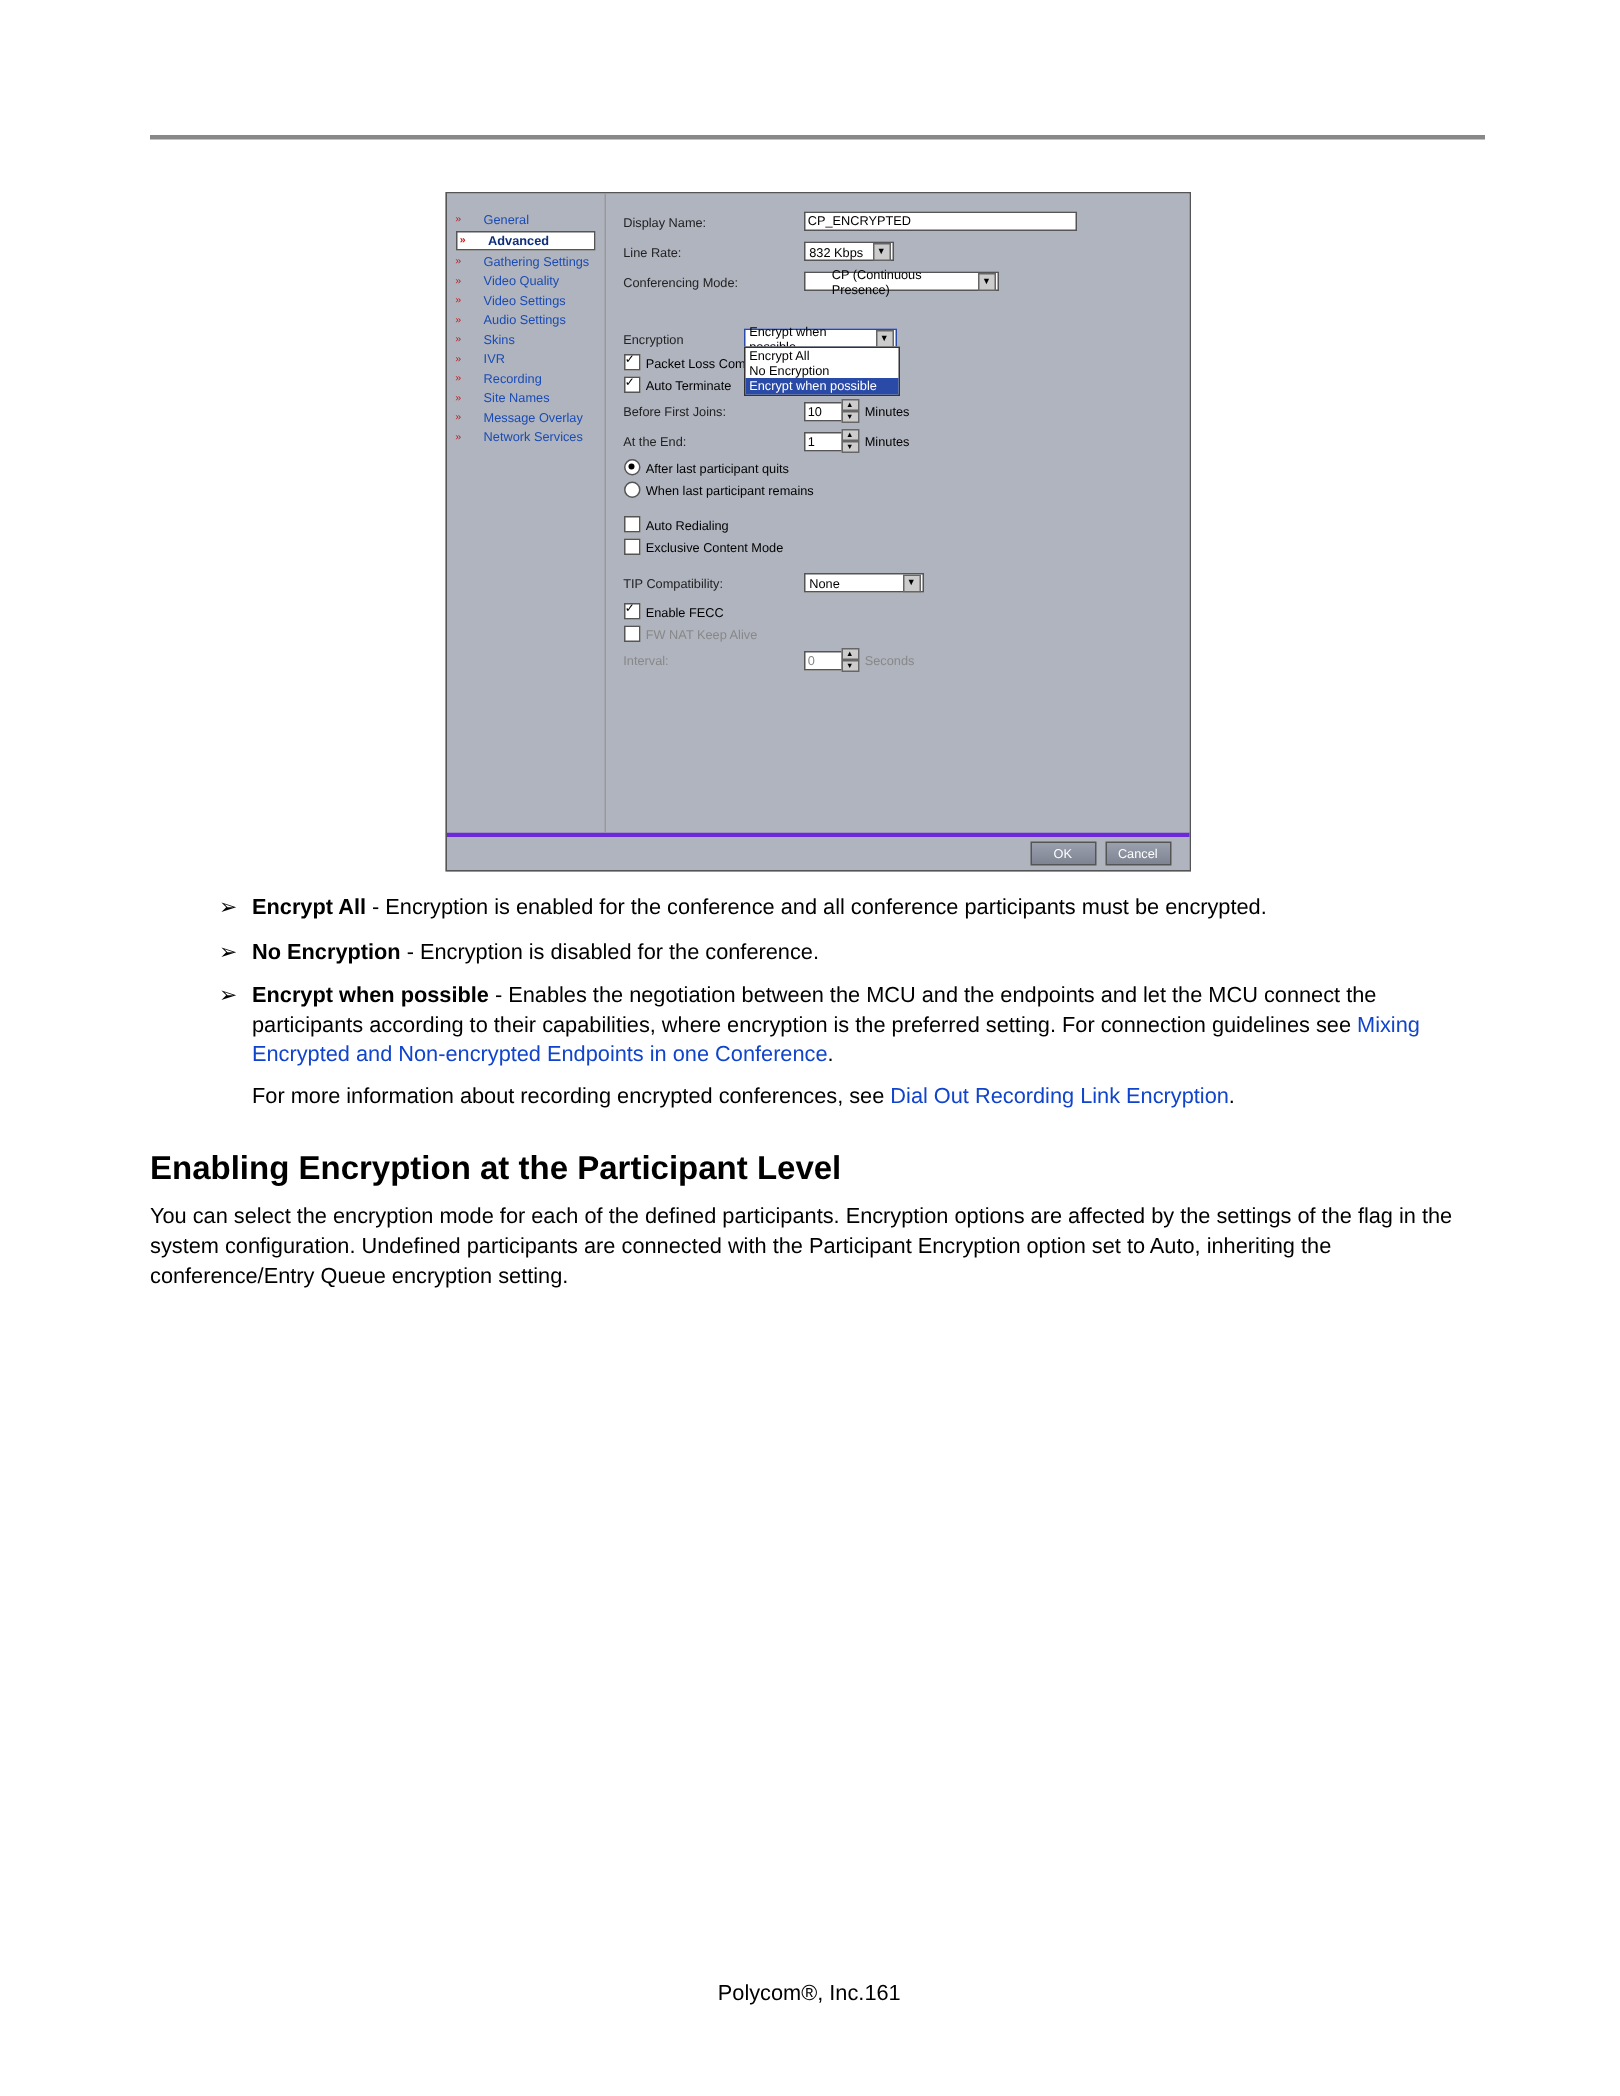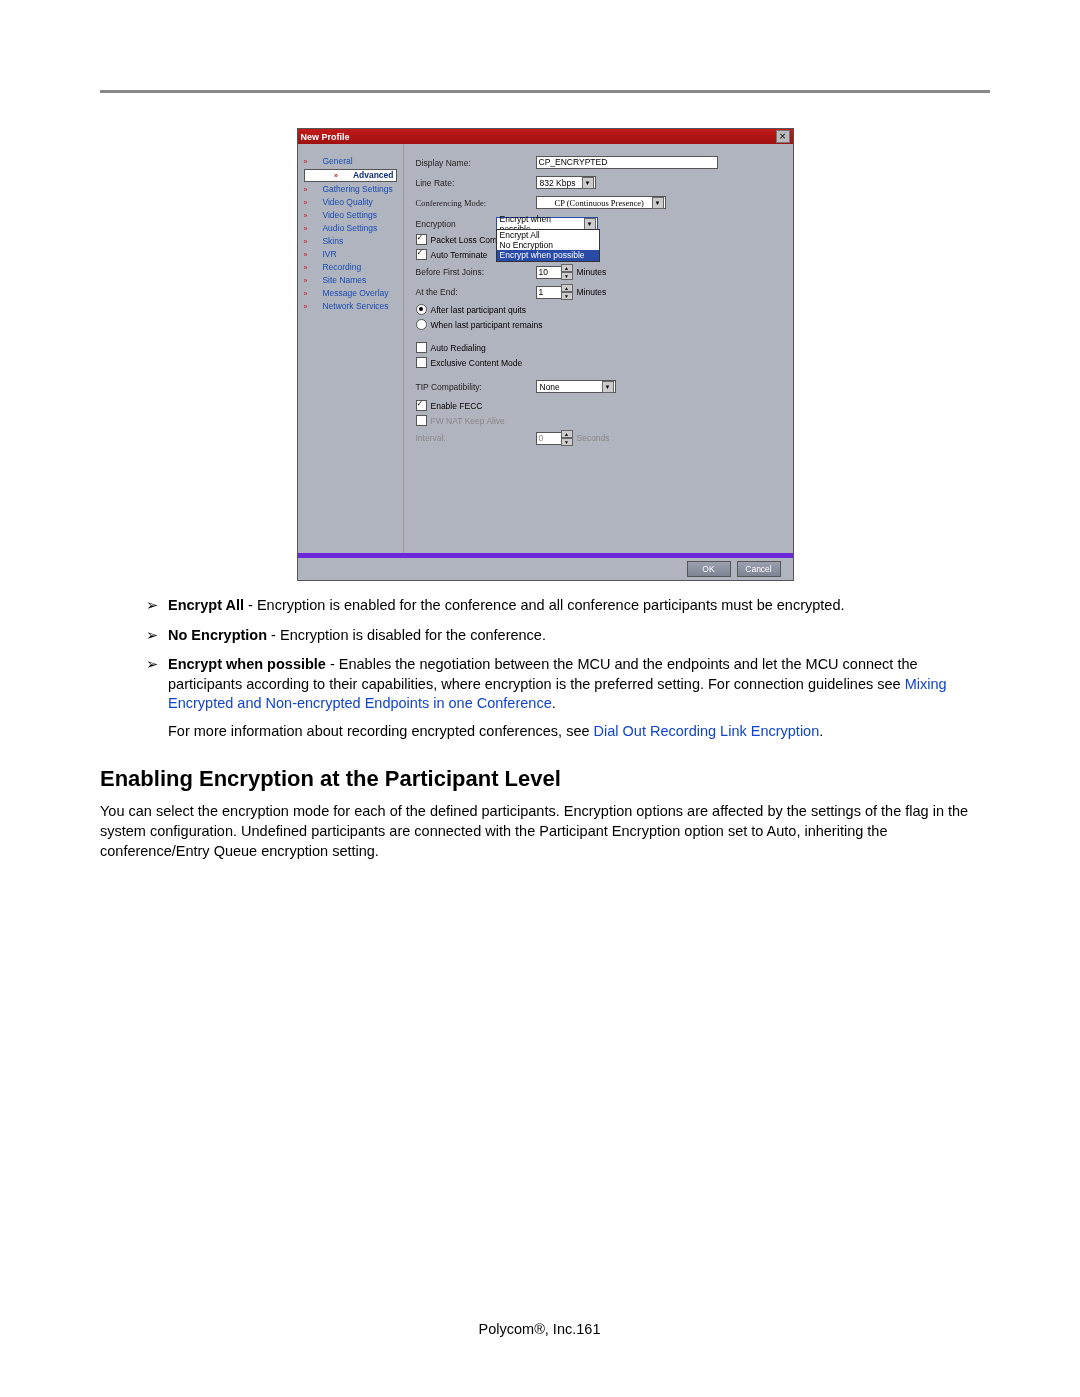--- a/index.html
+++ b/index.html
@@ -70,21 +70,21 @@
   }
   .side-item {
     display: flex;
     align-items: center;
     gap: 15px;
     color: #1a4bb3;
     margin-bottom: 2px;
     line-height: 1.3;
     white-space: nowrap;
   }
-  .side-item.sel { font-weight: bold; color: #0d2e7a; justify-content: flex-end;}
+  .side-item.sel { font-weight: bold; color: #0d2e7a;}
   .side-arrow {
     color: #c21a1a;
     font-size: 7px;
   }
   .content {
     flex: 1;
     background: #b0b4be;
     border-left: 1px solid #999;
     padding: 12px 10px 100px 12px;
     box-sizing: border-box;
@@ -181,21 +181,21 @@
   .spin .btns span {
     width:10px; height:6px; background:#ccc; border:1px solid #666; font-size:5px;
     display:flex; align-items:center; justify-content:center; line-height:1;
   }
   .unit { margin-left: 4px; }
   .disabled { color:#888; }
   .dialog-footer {
     display:flex; justify-content:flex-end; gap:6px;
     padding: 3px 12px;
     background:#b0b4be;
-    border-top:5px solid #6d28d9;
+    border-top:3px solid #6d28d9;
   }
   .dlg-btn {
     width: 42px;
     height: 14px;
     background: linear-gradient(#9aa0ae,#7e8492);
     border: 1px solid #555;
     color: #fff;
     font-size: 8.5px;
     display:flex; align-items:center; justify-content:center;
   }
@@ -240,24 +240,20 @@
     font-size: 14.5px;
   }
 </style>
 </head>
 <body>
 
 <div class="page">
   <hr class="header-rule">
 
   <div class="dialog">
-    <div class="titlebar">
-      <span>New Profile</span>
-      <span class="close-x">✕</span>
-    </div>
     <div class="dialog-body">
       <div class="sidebar">
         <div class="side-item">
             <span class="side-arrow">»</span>
             <span>General</span>
           </div>
         <div class="side-item sel">
             <span class="side-arrow">»</span>
             <span>Advanced</span>
           </div>
@@ -307,21 +303,21 @@
           <span class="lbl">Display Name:</span>
           <span class="inp">CP_ENCRYPTED</span>
         </div>
         <div class="row">
           <span class="lbl">Line Rate:</span>
           <span class="inp sel-sm">
               <span>832 Kbps</span>
               <span class="dd-btn">▼</span>
             </span>
         </div>
-        <div class="row" style="margin-bottom:8px;font-family:Liberation Serif, serif;">
+        <div class="row" style="margin-bottom:25px;">
           <span class="lbl">Conferencing Mode:</span>
           <span class="inp sel-md">
               <span>CP (Continuous Presence)</span>
               <span class="dd-btn">▼</span>
             </span>
         </div>
 
         <div class="row tight">
           <span class="lbl" style="width:80px;">Encryption</span>
           <span class="dropdown-wrap">

